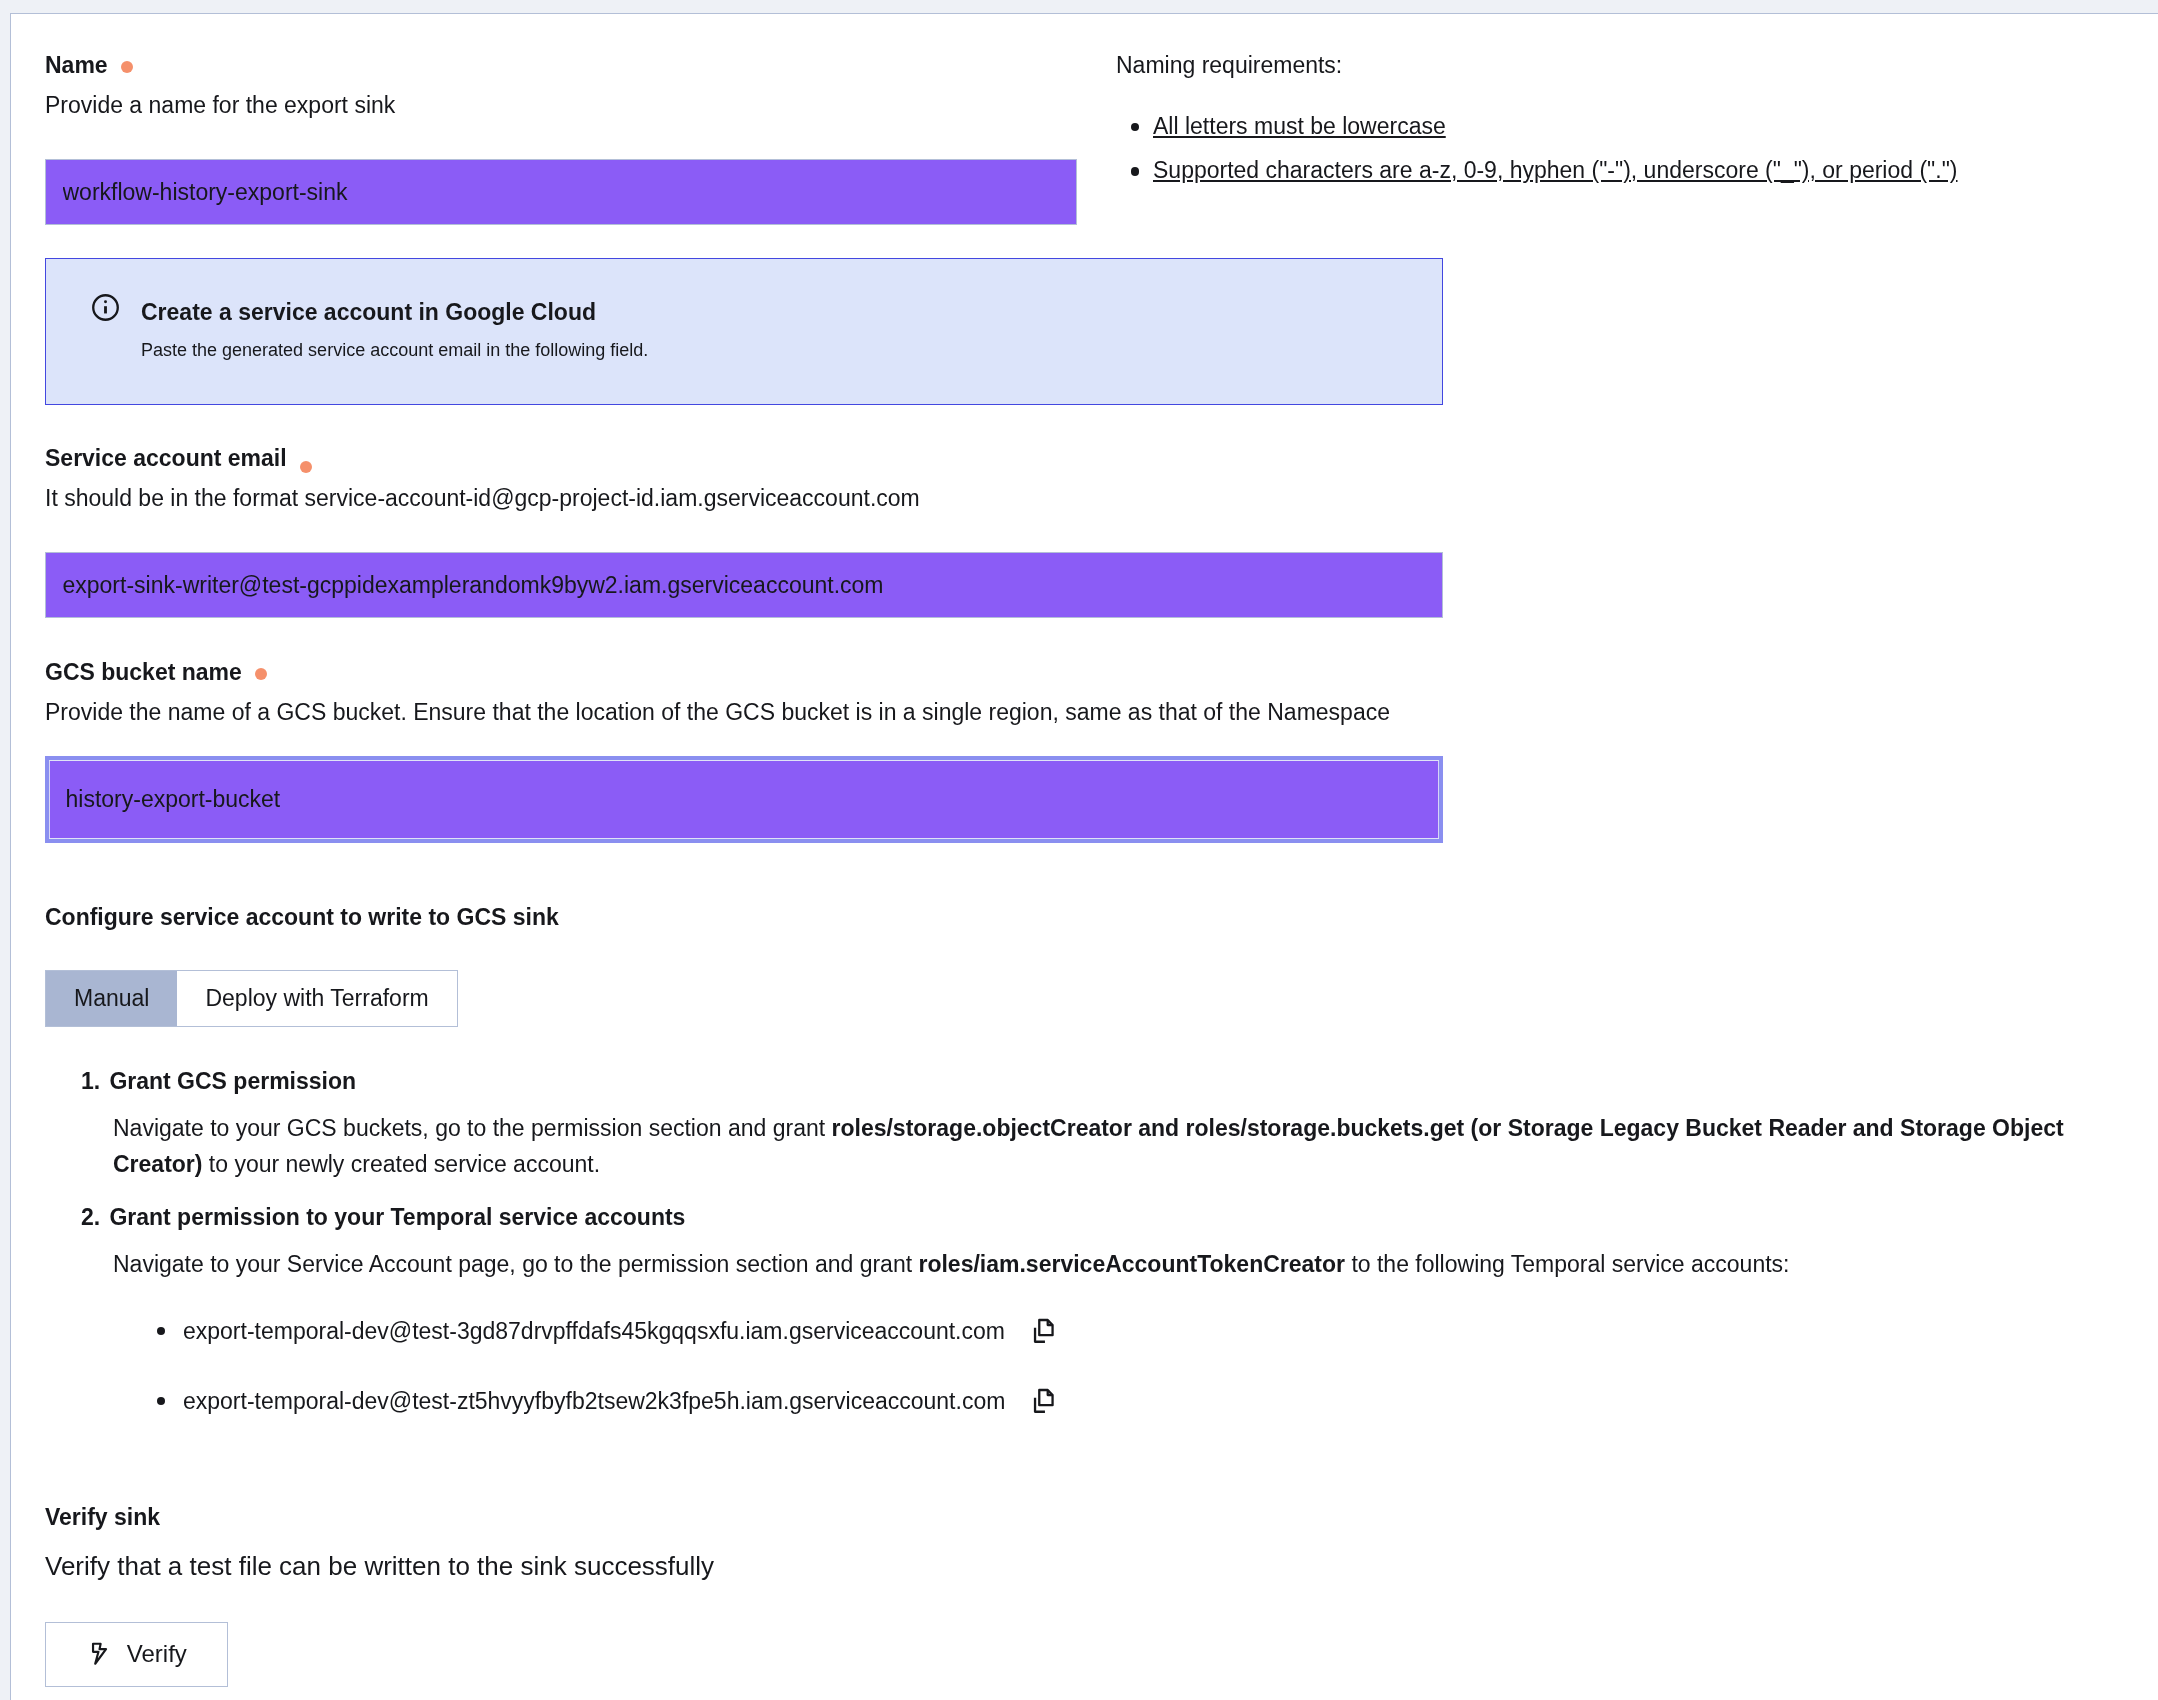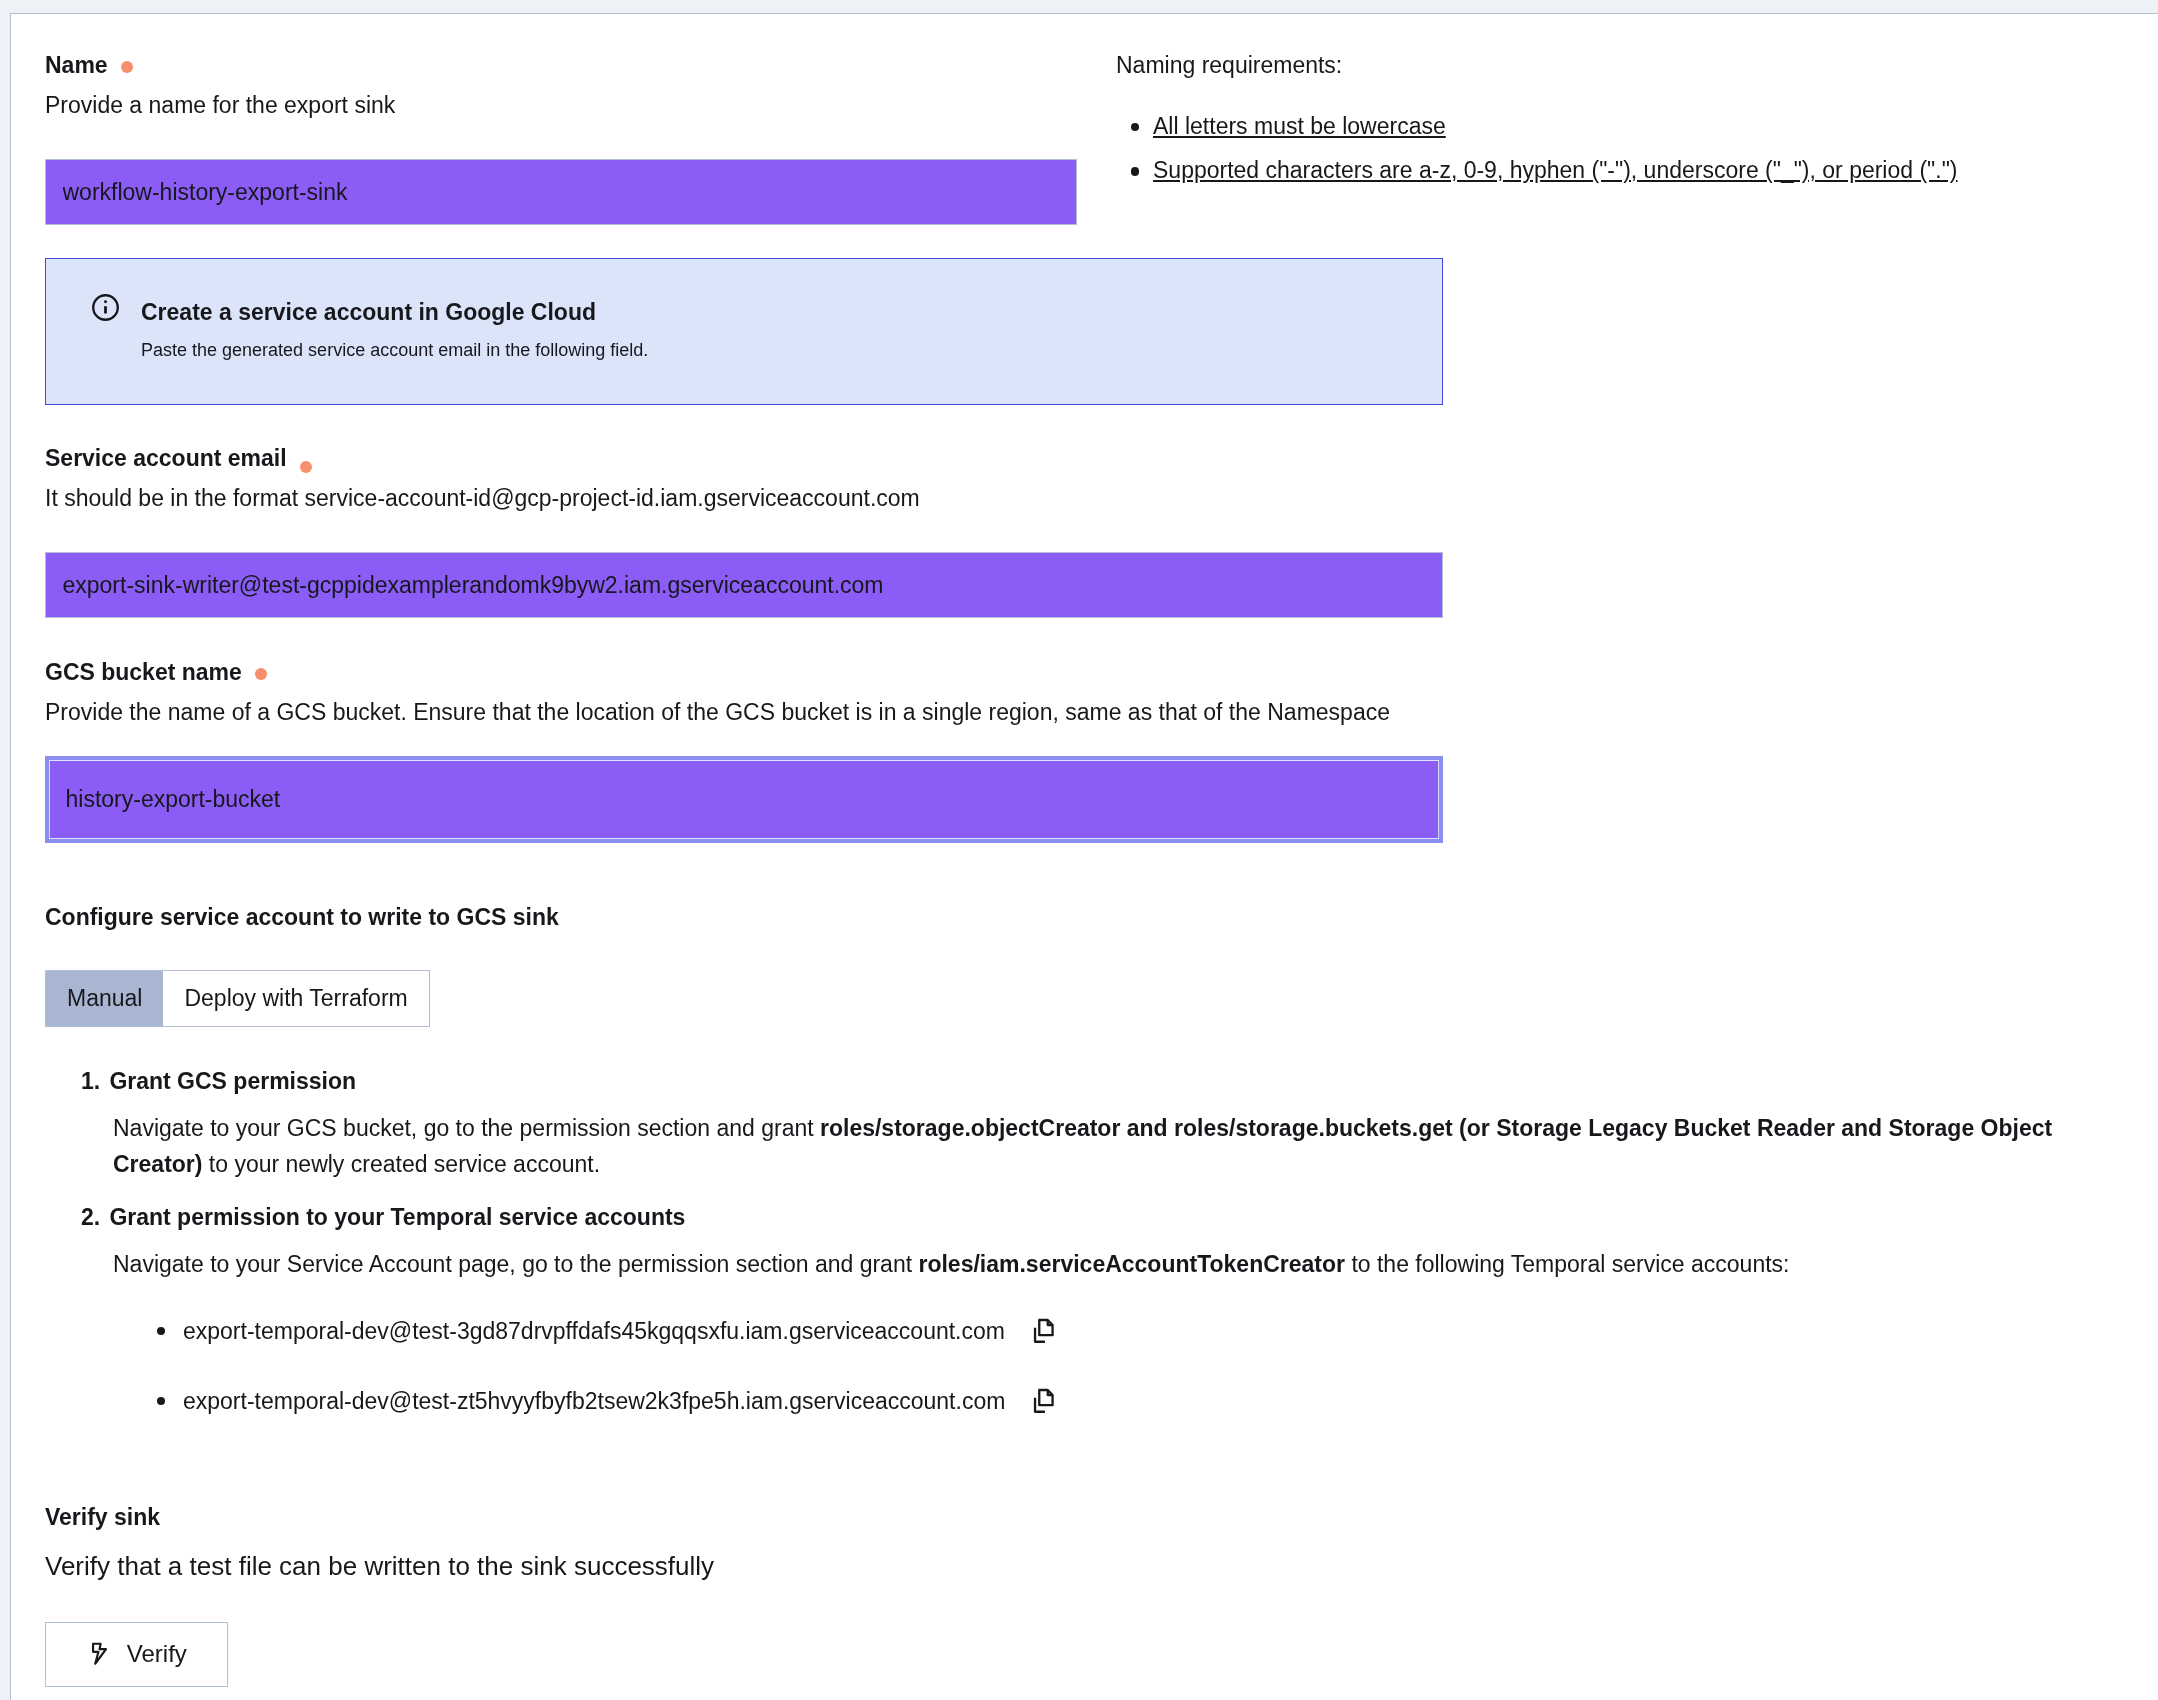--- a/index.html
+++ b/index.html
@@ -86,21 +86,21 @@
     border: 1.8px solid #b3bfd7;
   }
   .tab {
     height: 55px;
     display: flex; align-items: center; justify-content: center;
     font-size: 23px;
     font-family: "Liberation Sans", "DejaVu Sans", sans-serif;
     color: #17181c;
     background: #ffffff;
     border: none;
-    padding: 0 21px;
+    padding: 0 28px;
     cursor: pointer;
   }
   .tab.active { background: #a9b6d2; }
 
   .steps { margin-top: 39px; }
   .step { margin-bottom: 20px; }
   .step-heading { display: flex; gap: 9.2px; padding-left: 36px; }
   .step-number, .step-title { font-size: 23px; font-weight: 700; line-height: 31px; }
   .step-body {
     margin-top: 13px;
@@ -212,21 +212,21 @@
       <button class="tab">Deploy with Terraform</button>
     </div>
 
     <div class="steps">
       <div class="step">
         <div class="step-heading">
           <span class="step-number">1.</span>
           <span class="step-title">Grant GCS permission</span>
         </div>
         <div class="step-body">
-          <span>Navigate to your GCS bucket, go to the permission section and grant </span><b>roles/storage.objectCreator and roles/storage.buckets.get (or Storage Legacy Bucket Reader and Storage Object Creator)</b><span> to your newly created service account.</span>
+          <span>Navigate to your GCS buckets, go to the permission section and grant </span><b>roles/storage.objectCreator and roles/storage.buckets.get (or Storage Legacy Bucket Reader and Storage Object Creator)</b><span> to your newly created service account.</span>
         </div>
       </div>
 
       <div class="step">
         <div class="step-heading">
           <span class="step-number">2.</span>
           <span class="step-title">Grant permission to your Temporal service accounts</span>
         </div>
         <div class="step-body">
           <span>Navigate to your Service Account page, go to the permission section and grant </span><b>roles/iam.serviceAccountTokenCreator</b><span> to the following Temporal service accounts:</span>

